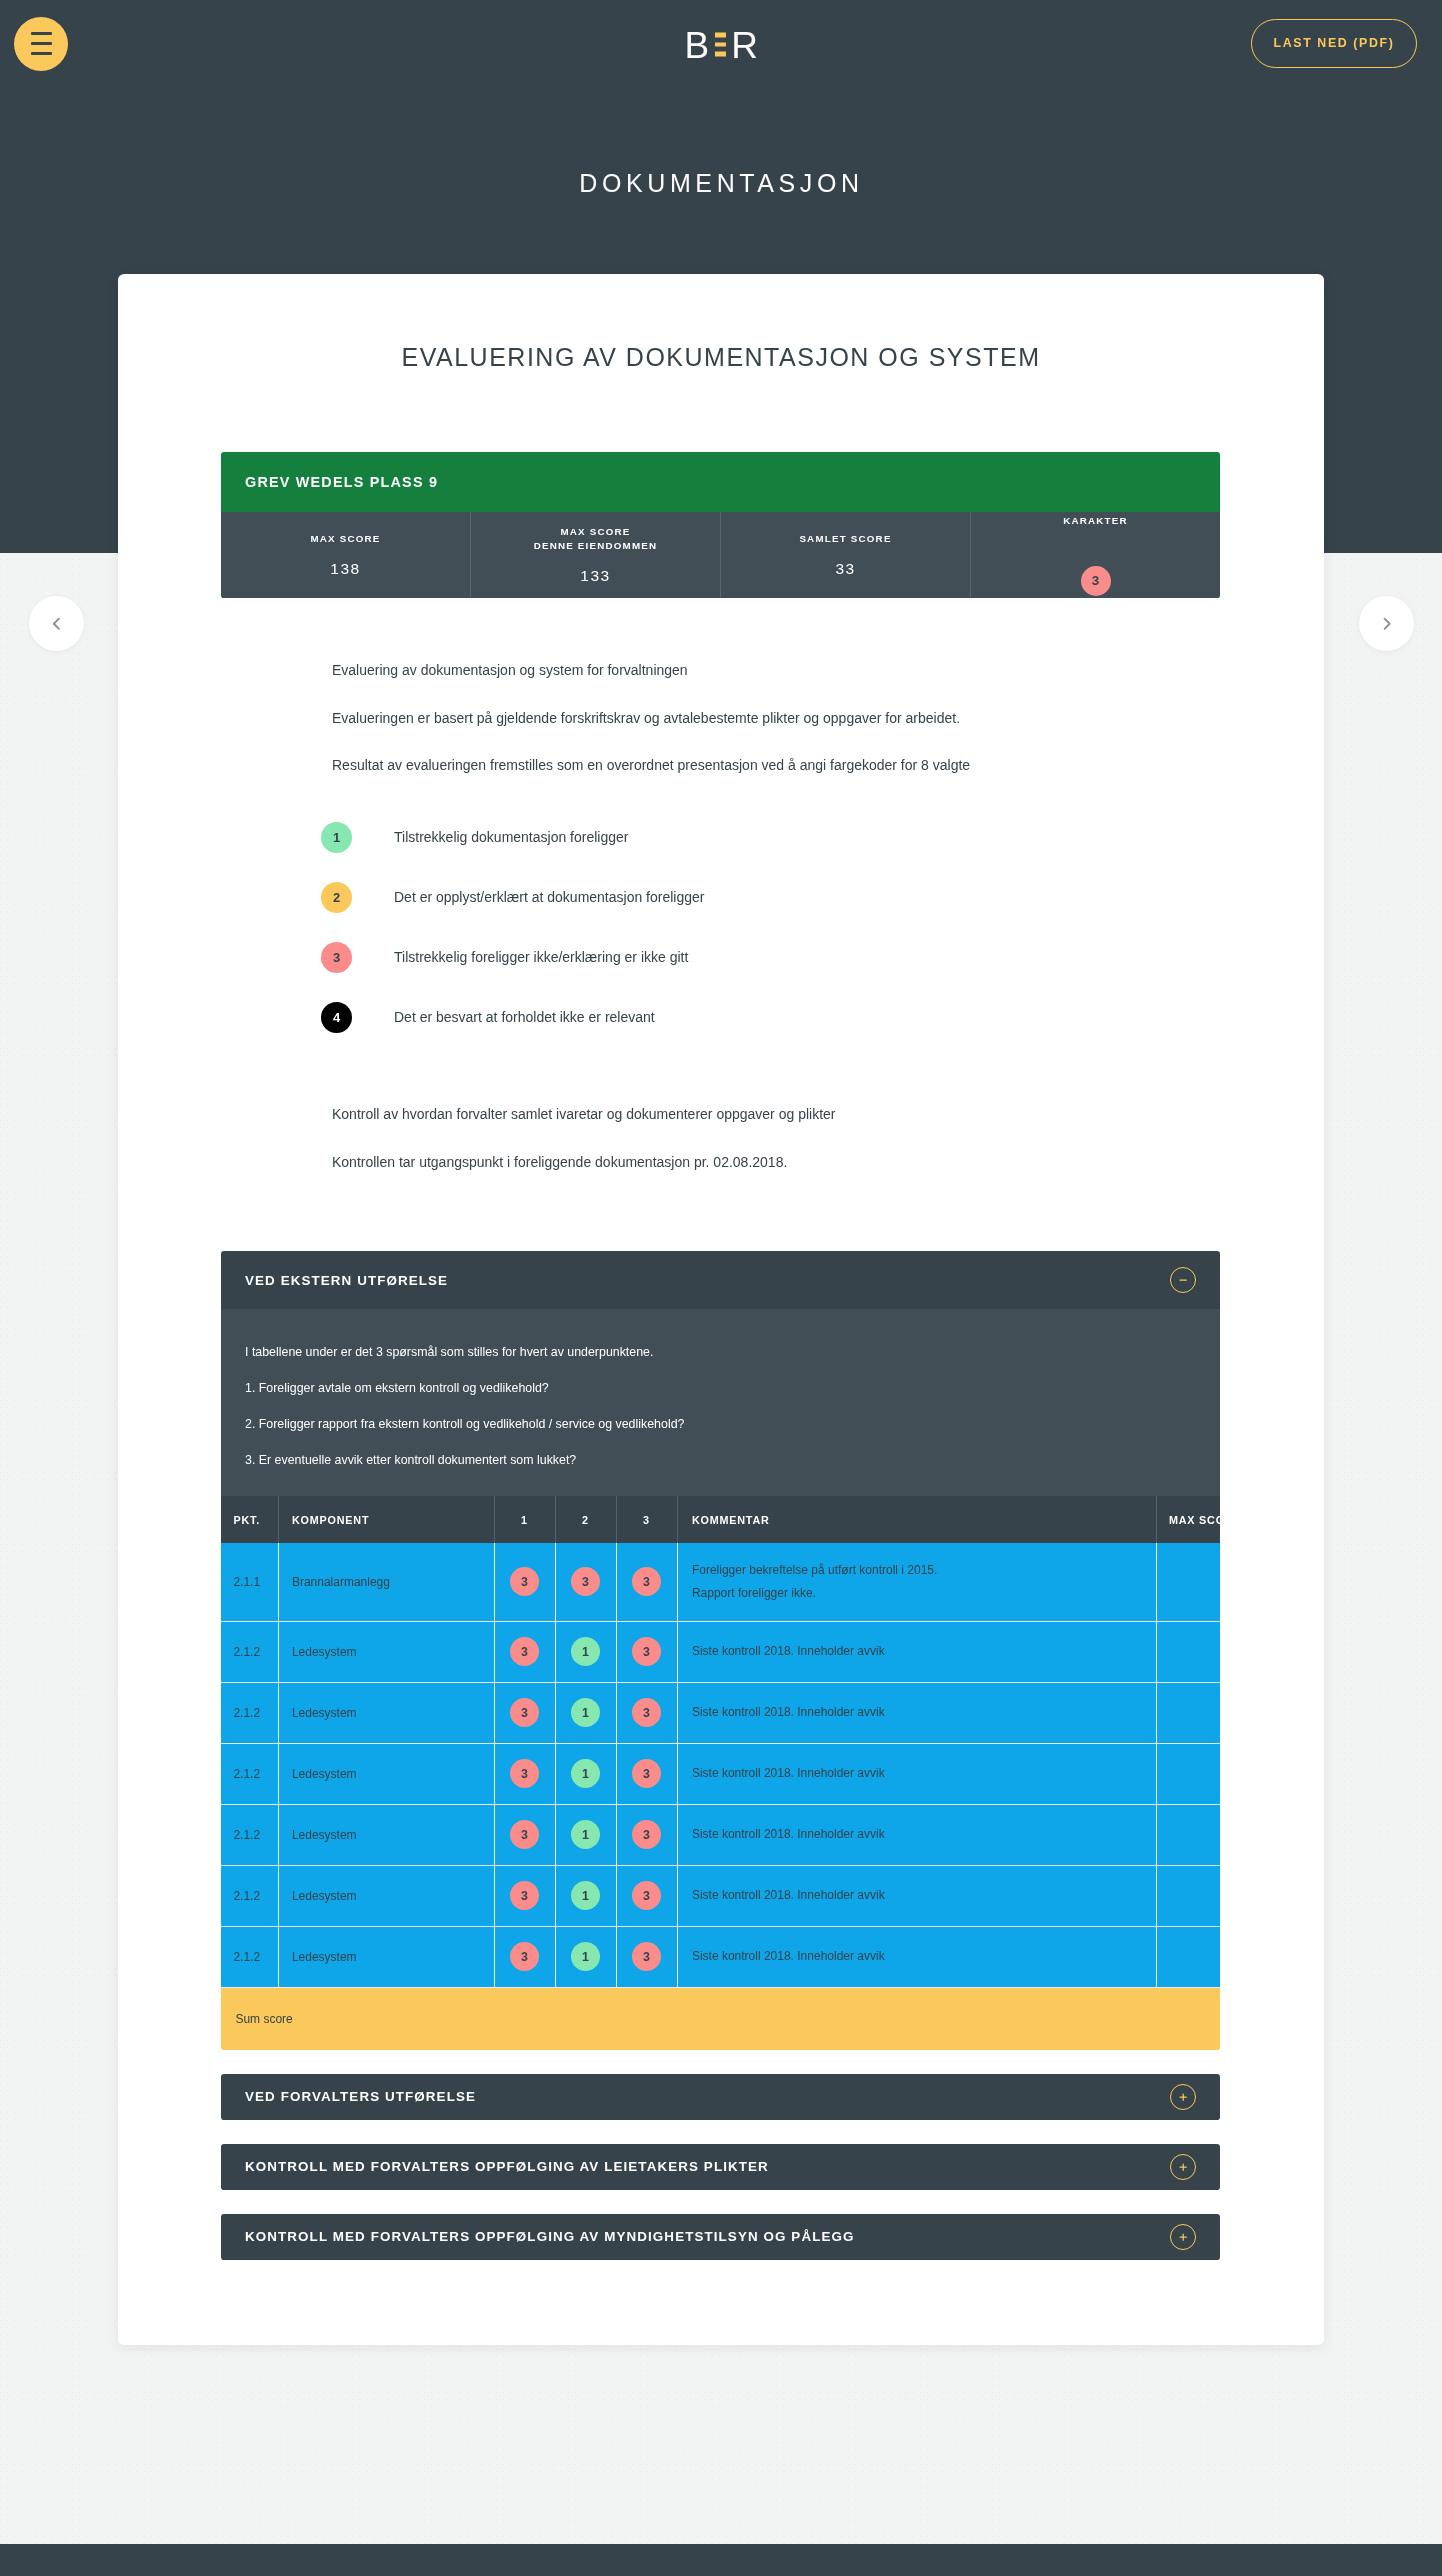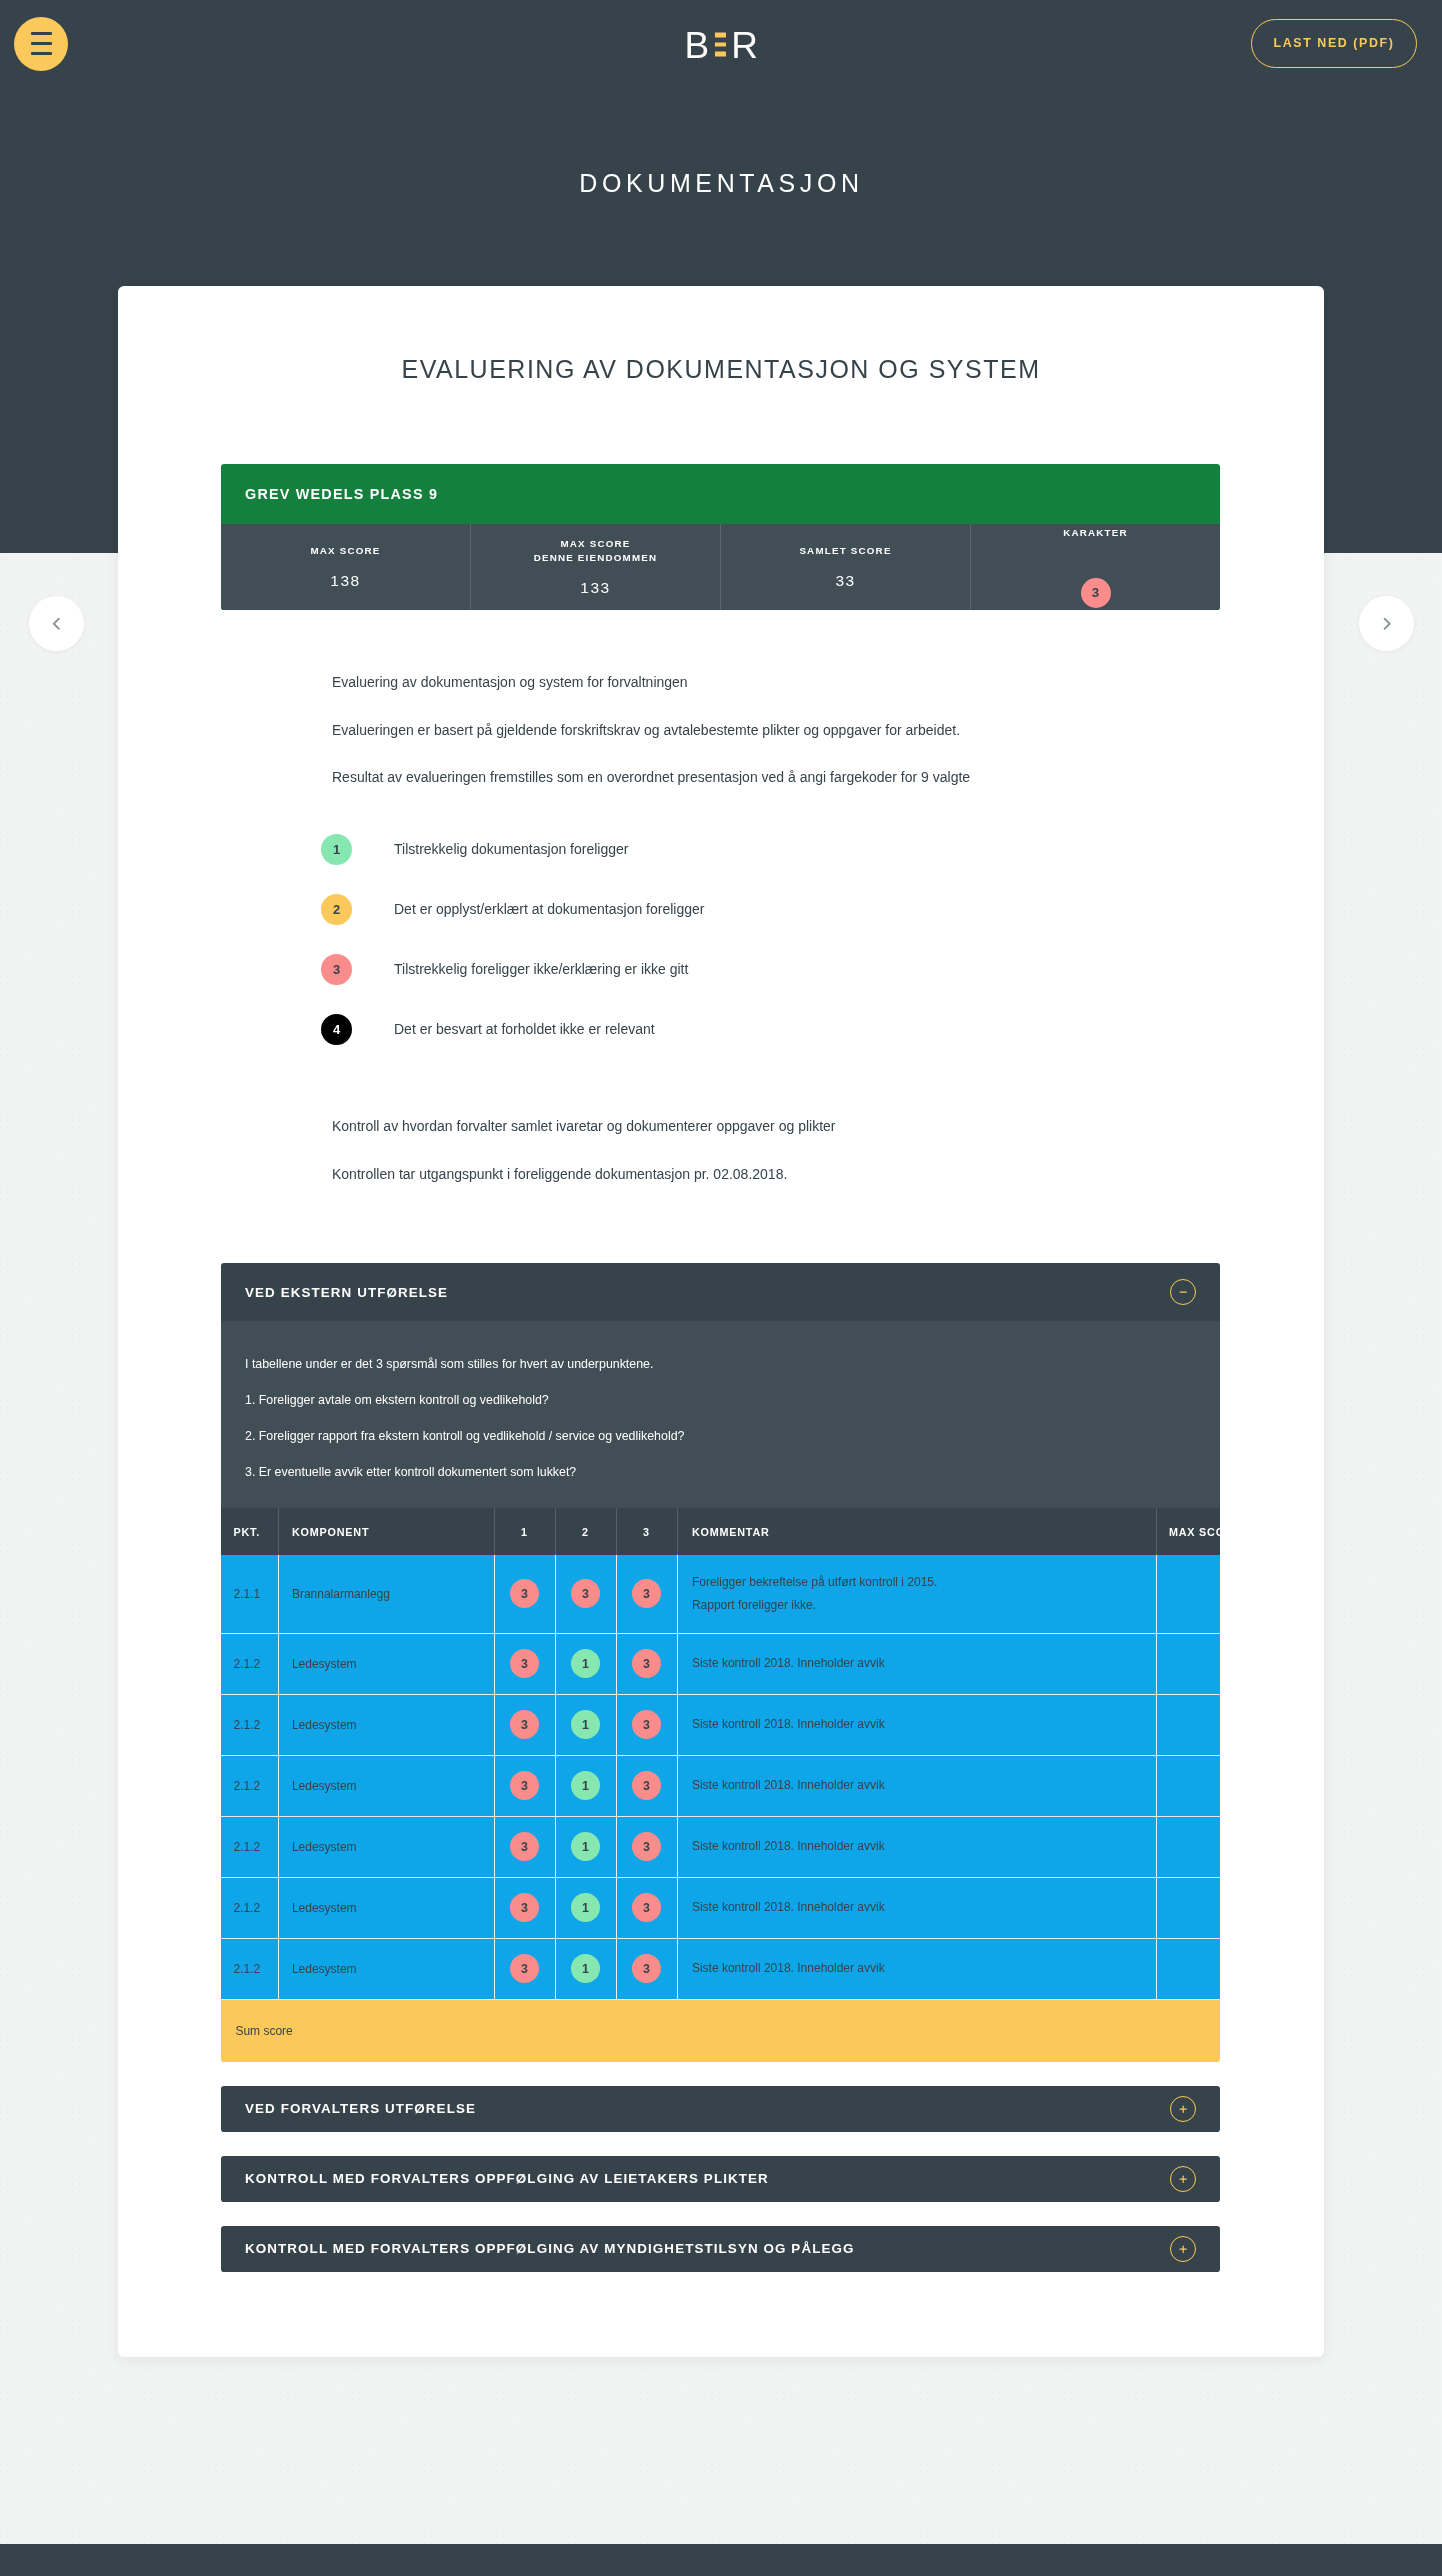--- a/index.html
+++ b/index.html
@@ -155,21 +155,21 @@
     cursor: pointer;
     z-index: 30;
   }
   .nav-arrow.left  { left: 29px;  top: 596px; }
   .nav-arrow.right { right: 29px; top: 596px; }
   .nav-arrow svg { width: 17.5px; height: 17.5px; }
 
   
   .card {
     position: absolute;
-    top: 286px;
+    top: 274px;
     left: 118px;
     width: 1206px;
     height: 2071px;
     background: #ffffff;
     border-radius: 6.2px;
     box-shadow: 0 2.1px 13.4px rgba(0,0,0,0.07);
     z-index: 20;
   }
   .card-title {
     margin-top: 69px;
@@ -483,21 +483,21 @@
         <div class="lbl">KARAKTER</div>
         <div class="grade-badge" id="grade-badge" style="background: rgb(251, 140, 140);">3</div>
       </div>
 
     </div>
   </div>
 
   <div class="intro">
     <p>Evaluering av dokumentasjon og system for forvaltningen</p>
     <p>Evalueringen er basert på gjeldende forskriftskrav og avtalebestemte plikter og oppgaver for arbeidet.</p>
-    <p>Resultat av evalueringen fremstilles som en overordnet presentasjon ved å angi fargekoder for 9 valgte</p>
+    <p>Resultat av evalueringen fremstilles som en overordnet presentasjon ved å angi fargekoder for 8 valgte</p>
   </div>
 
   <div class="legend" id="legend-list">
       <div class="legend-item">
         <div class="legend-dot" style="background: rgb(134, 232, 176); color: rgb(54, 67, 74);">1</div>
         <div class="legend-label">Tilstrekkelig dokumentasjon foreligger</div>
       </div>
       <div class="legend-item">
         <div class="legend-dot" style="background: rgb(251, 201, 91); color: rgb(54, 67, 74);">2</div>
         <div class="legend-label">Det er opplyst/erklært at dokumentasjon foreligger</div>

